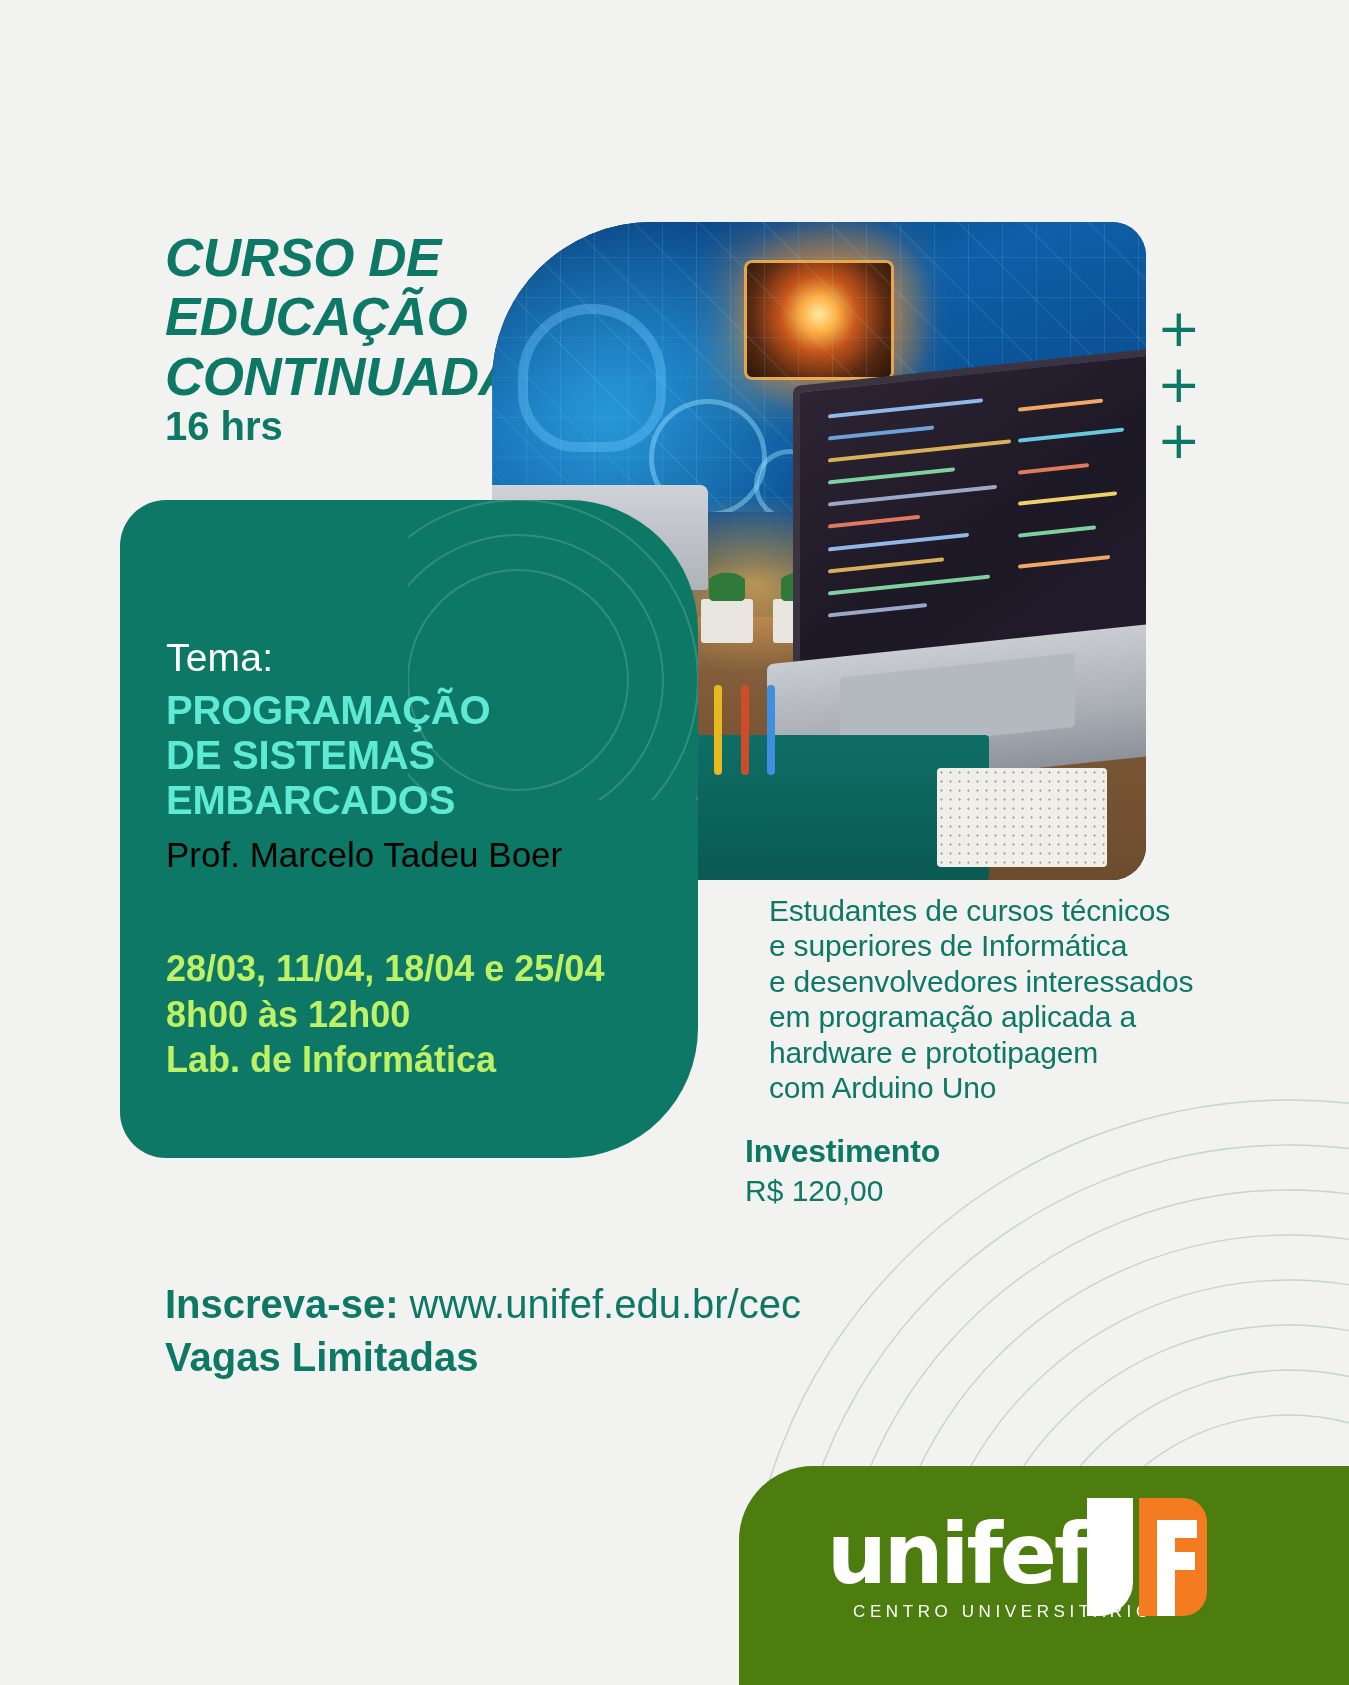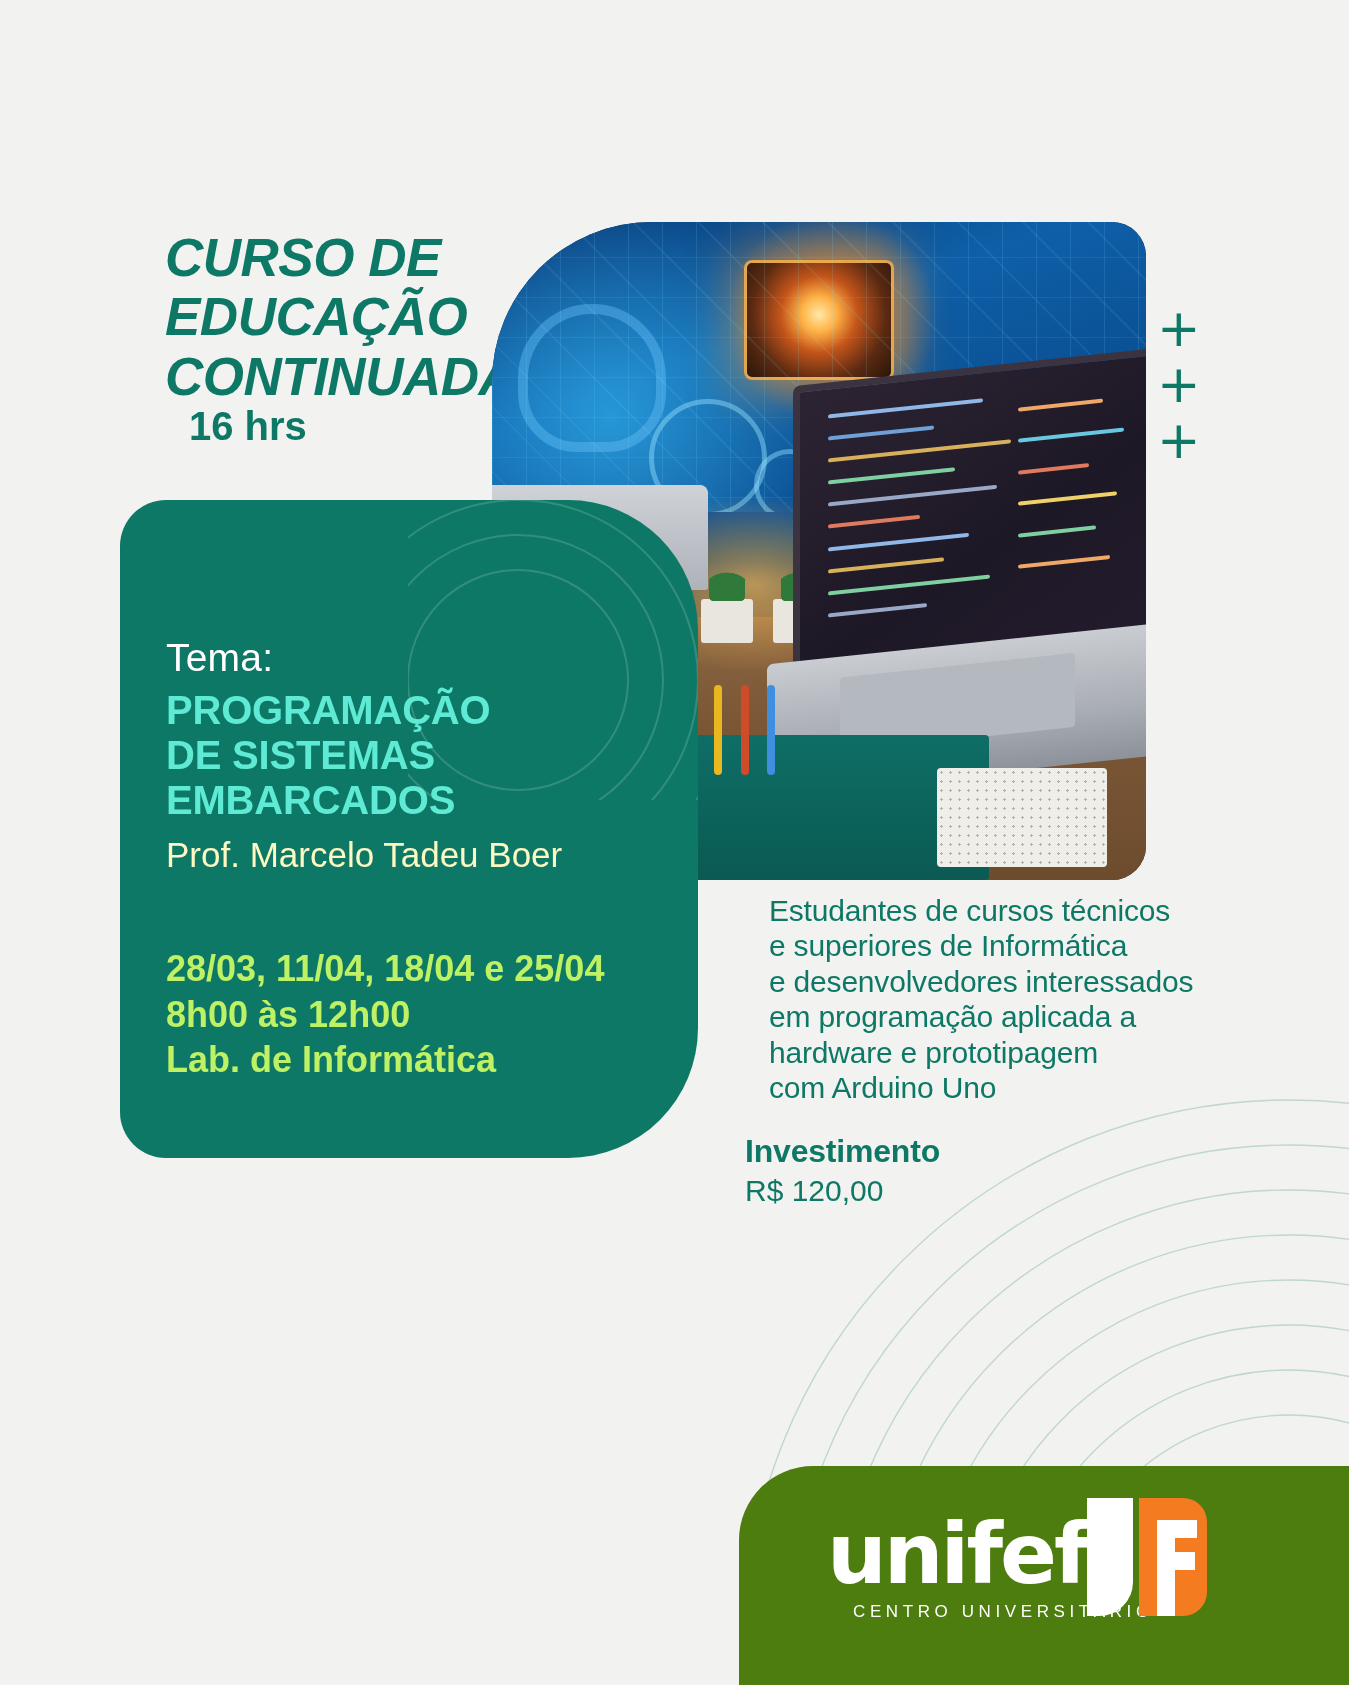--- a/index.html
+++ b/index.html
@@ -30,21 +30,20 @@
     letter-spacing:-0.5px;
     white-space:pre-line;
     font-style:italic;
   }
   .hours {
     position:absolute; left:165px; top:404px;
     color:#0d7865;
     font-weight:bold;
     font-size:40px;
     letter-spacing:0px;
-    margin-left:24px;
   }
 
   
   .plus-stack { position:absolute; left:1157px; top:300px; }
   .plus {
     color:#0d7865;
     font-size:52px;
     font-weight:400;
     line-height:56px;
     display:block;
@@ -172,21 +171,21 @@
     color:#ffffff; font-size:39px; font-weight:400;
     letter-spacing:0.2px;
   }
   .tema-title {
     position:absolute; left:46px; top:188px;
     color:#5eead4; font-size:40px; font-weight:bold;
     line-height:1.13; white-space:pre-line; letter-spacing:-0.2px;
   }
   .prof {
     position:absolute; left:46px; top:335px;
-    color:#fef9c3; font-size:35px; font-weight:400;
+    color:#000000; font-size:35px; font-weight:400;
   }
   .when {
     position:absolute; left:46px; top:446px;
     color:#bef264; font-size:36px; font-weight:bold;
     line-height:1.27; white-space:pre-line;
   }
 
   
   .right-col { position:absolute; left:745px; top:893px; width:480px; }
   .rc-h {
@@ -337,20 +336,27 @@
 e superiores de Informática
 e desenvolvedores interessados
 em programação aplicada a
 hardware e prototipagem
 com Arduino Uno</div>
     <div class="rc-gap"></div>
     <div class="rc-h">Investimento</div>
     <div class="rc-price">R$ 120,00</div>
   </div>
 
+  <div class="cta">
+    <div>
+      <b>Inscreva-se:</b>
+      <span class="url">www.unifef.edu.br/cec</span>
+    </div>
+    <div class="cta-2">Vagas Limitadas</div>
+  </div>
 
   <div class="footer">
     <div class="logo-wrap">
       <div>
         <div class="logo-word">unifef</div>
         <div class="logo-sub">CENTRO UNIVERSITÁRIO</div>
       </div>
     </div>
     <div class="logo-mark">
       <svg viewBox="0 0 140 126" aria-hidden="true">

